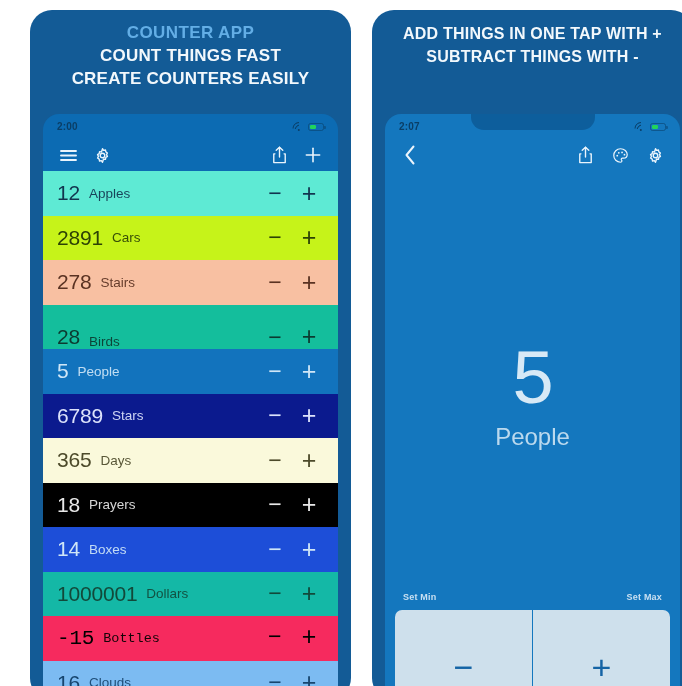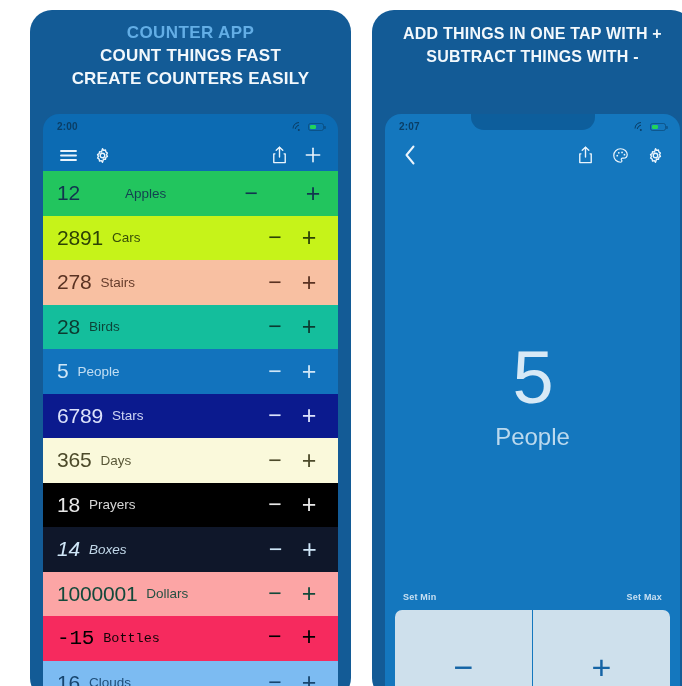--- a/index.html
+++ b/index.html
@@ -145,42 +145,42 @@
           <svg width="16" height="16" viewBox="0 0 18 18">
               <g stroke="#EAF4FC" stroke-width="1.8" stroke-linecap="round">
                 <line x1="9" y1="1.5" x2="9" y2="16.5"></line>
                 <line x1="1.5" y1="9" x2="16.5" y2="9"></line>
               </g>
             </svg>
         </div>
       </div>
 
       <div class="list">
-          <div class="row" style="background: #22c55e; color: rgb(18, 53, 79); gap: 36px;">
+          <div class="row" style="background: #5eead4; color: rgb(18, 53, 79);">
             <div class="num">12</div>
             <div class="nm">Apples</div>
             <div class="sp"></div>
             <div class="op minus">−</div>
             <div class="op plus">+</div>
           </div>
           <div class="row" style="background: rgb(198, 243, 25); color: rgb(44, 66, 5);">
             <div class="num">2891</div>
             <div class="nm">Cars</div>
             <div class="sp"></div>
             <div class="op minus">−</div>
             <div class="op plus">+</div>
           </div>
           <div class="row" style="background: rgb(248, 192, 162); color: rgb(90, 50, 34);">
             <div class="num">278</div>
             <div class="nm">Stairs</div>
             <div class="sp"></div>
             <div class="op minus">−</div>
             <div class="op plus">+</div>
           </div>
-          <div class="row" style="background: rgb(20, 190, 156); color: rgb(12, 58, 48);">
+          <div class="row" style="background: rgb(20, 190, 156); color: rgb(12, 58, 48); align-items: flex-end;">
             <div class="num">28</div>
             <div class="nm">Birds</div>
             <div class="sp"></div>
             <div class="op minus">−</div>
             <div class="op plus">+</div>
           </div>
           <div class="row" style="background: rgb(18, 115, 189); color: rgb(207, 230, 247);">
             <div class="num">5</div>
             <div class="nm">People</div>
             <div class="sp"></div>
@@ -201,28 +201,28 @@
             <div class="op minus">−</div>
             <div class="op plus">+</div>
           </div>
           <div class="row" style="background: rgb(0, 0, 0); color: rgb(232, 232, 232);">
             <div class="num">18</div>
             <div class="nm">Prayers</div>
             <div class="sp"></div>
             <div class="op minus">−</div>
             <div class="op plus">+</div>
           </div>
-          <div class="row" style="background: #0f172a; color: rgb(207, 230, 247); font-style: italic;">
+          <div class="row" style="background: #1d4ed8; color: rgb(207, 230, 247);">
             <div class="num">14</div>
             <div class="nm">Boxes</div>
             <div class="sp"></div>
             <div class="op minus">−</div>
             <div class="op plus">+</div>
           </div>
-          <div class="row" style="background: #fca5a5; color: rgb(18, 73, 58);">
+          <div class="row" style="background: #14b8a6; color: rgb(18, 73, 58);">
             <div class="num">1000001</div>
             <div class="nm">Dollars</div>
             <div class="sp"></div>
             <div class="op minus">−</div>
             <div class="op plus">+</div>
           </div>
           <div class="row" style="background: rgb(246, 42, 94); color: #000000; font-family: Liberation Mono, monospace;">
             <div class="num">-15</div>
             <div class="nm">Bottles</div>
             <div class="sp"></div>

